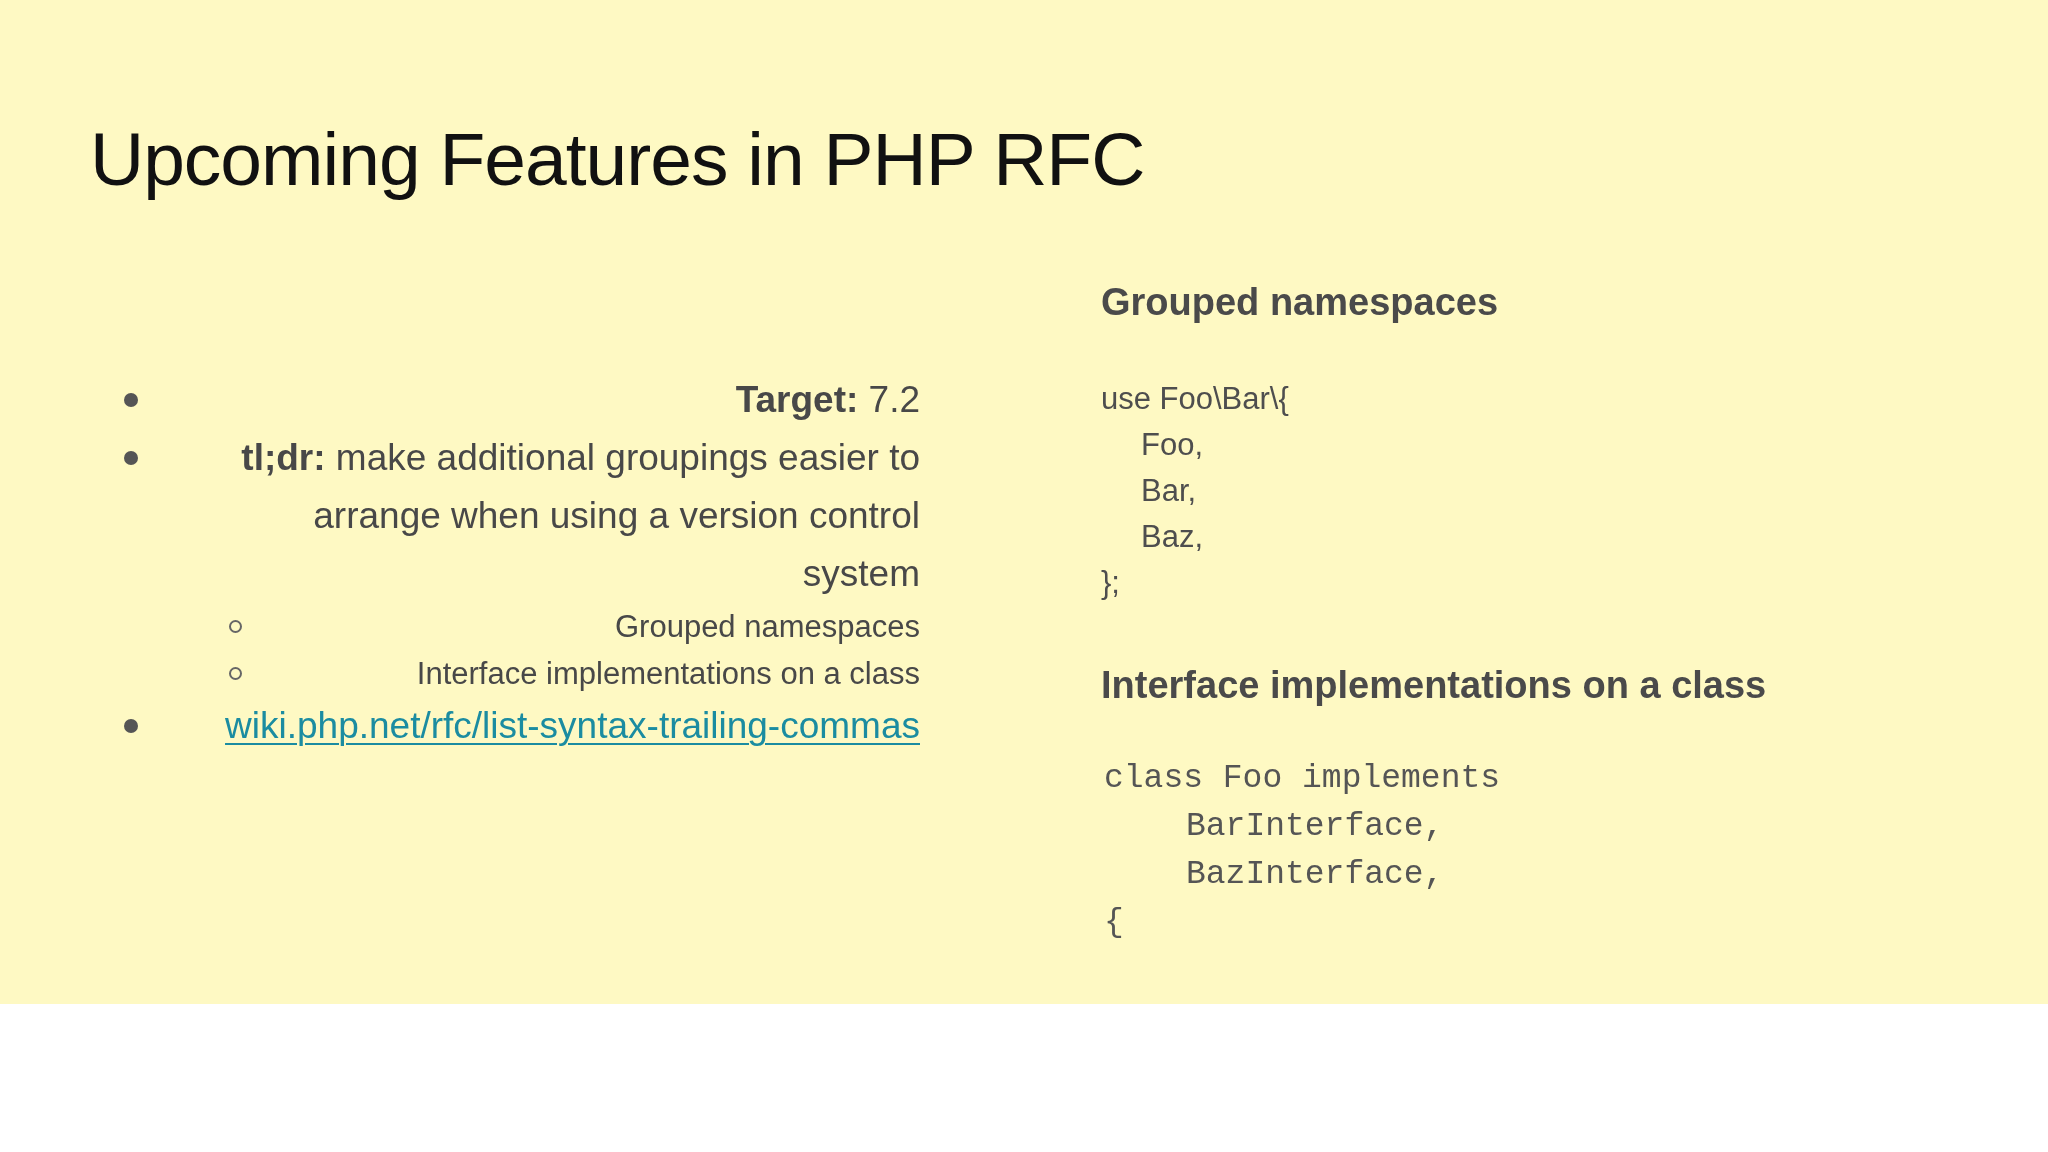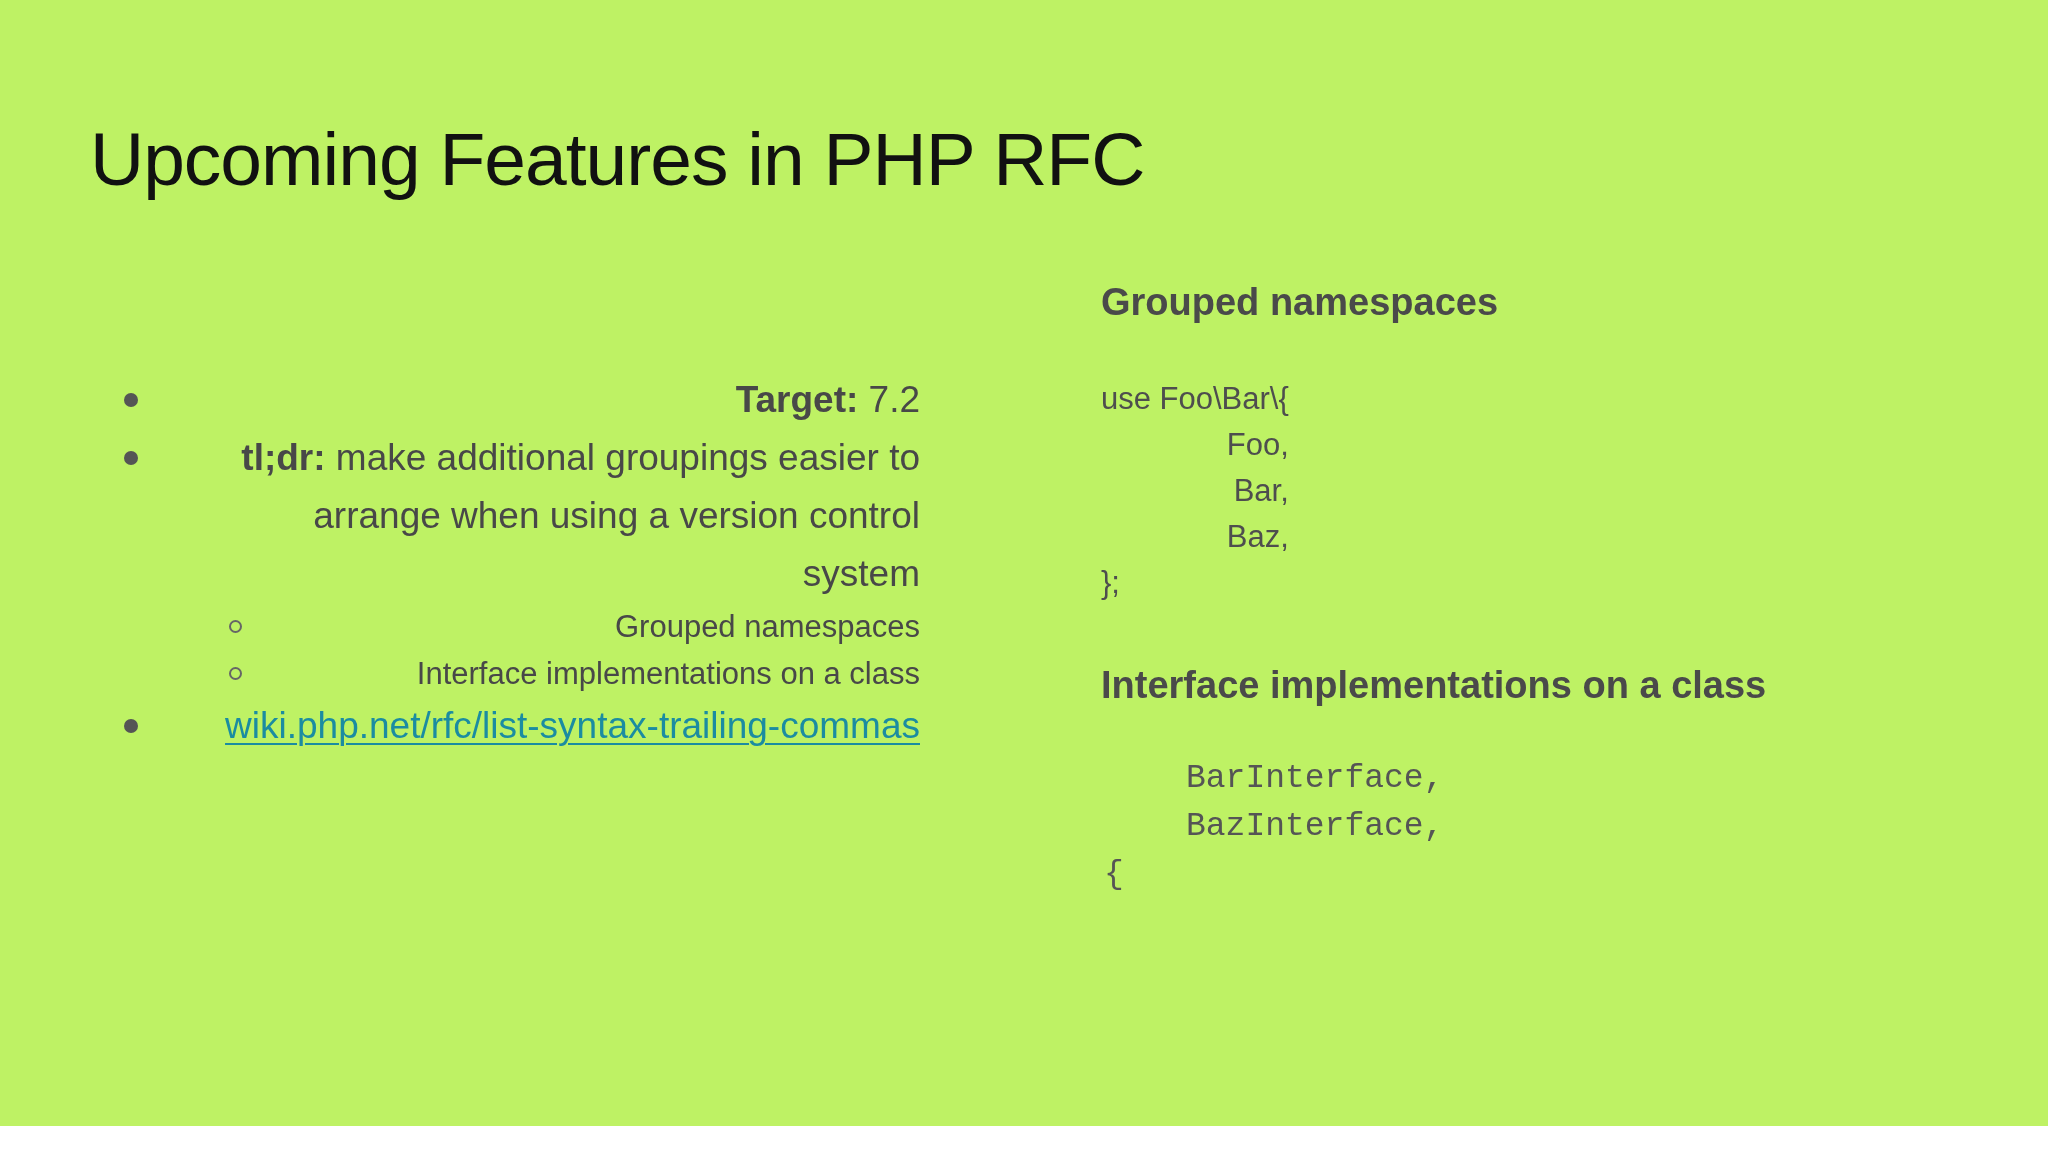--- a/index.html
+++ b/index.html
@@ -1,20 +1,20 @@
 <!DOCTYPE html>
 <html><head>
 <meta charset="utf-8">
 <style>
   html,body{margin:0;padding:0;background:#ffffff;}
   .slide{
     position:relative;
     width:2048px;
-    height:1126px;
-    background:#bef264;
+    height:1004px;
+    background:#fef9c3;
     font-family:"Liberation Sans", sans-serif;
     overflow:hidden;
   }
   .title{
     position:absolute;
     left:90px;
     top:122px;
     font-size:75px;
     line-height:1;
     color:#111111;
@@ -82,21 +82,21 @@
     text-decoration-thickness:2px;
   }
   .code-sans{
     position:absolute;
     left:1101px;
     top:376px;
     font-size:31px;
     line-height:46px;
     color:#4e4e4e;
   }
-  .code-sans .indent{padding-left:40px;text-align:right;}
+  .code-sans .indent{padding-left:40px;}
   .code-mono{
     position:absolute;
     left:1104px;
     top:755px;
     font-family:"Liberation Mono", monospace;
     font-size:33px;
     line-height:48px;
     color:#555555;
   }
   .code-mono .indent{padding-left:82px;}
@@ -141,18 +141,19 @@
     <div class="code-line">use Foo\Bar\{</div>
     <div class="code-line indent">Foo,</div>
     <div class="code-line indent">Bar,</div>
     <div class="code-line indent">Baz,</div>
     <div class="code-line">};</div>
   </div>
 
   <div class="col-heading" id="right-heading-2">Interface implementations on a class</div>
 
   <div class="code-mono">
+    <div class="code-line">class Foo implements</div>
     <div class="code-line indent">BarInterface,</div>
     <div class="code-line indent">BazInterface,</div>
     <div class="code-line">{</div>
   </div>
 
 </div>
 
 </body></html>

